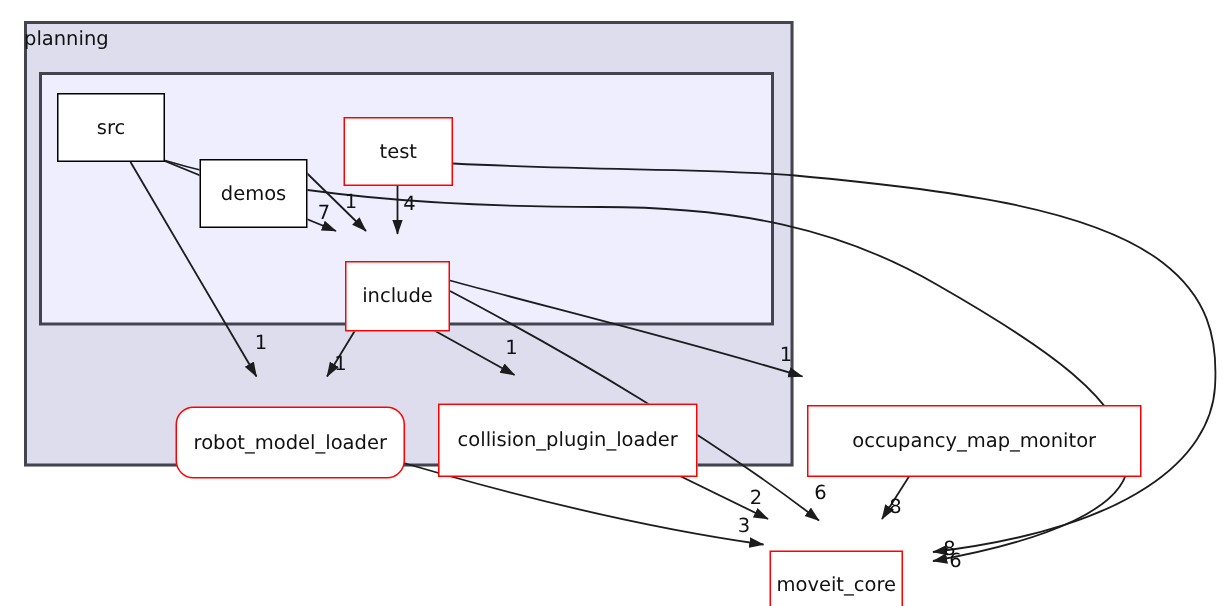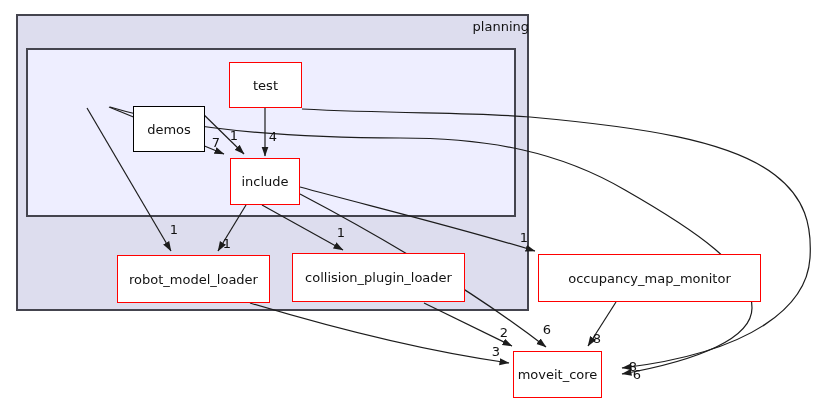--- a/index.html
+++ b/index.html
@@ -21,32 +21,32 @@
     left: 26px; top: 48px; width: 490px; height: 169px;
     background: #eeeeff; border: 2px solid #44444e;
   }
   .cluster-label {
     position: absolute;
     font-size: 13px;
     line-height: 15px;
     color: #111111;
     white-space: nowrap;
   }
-  .cluster-label.outer-label { left: 16px; top: 19px; width: 513px; text-align: right; }
+  .cluster-label.outer-label { left: 16px; top: 19px; width: 513px; text-align: left; }
   .cluster-label.inner-label { left: 337px; top: 79px; }
   #edge-layer { position: absolute; left: 0; top: 0; width: 820px; height: 404px; }
   .node {
     position: absolute; box-sizing: border-box;
     background: #ffffff;
     display: flex; align-items: center; justify-content: center;
     font-size: 13px; color: #111111; white-space: nowrap;
     cursor: pointer;
   }
   .node.plain { border: 1px solid #000000; }
-  .node.hl    { border: 1.5px solid #ff0000; }
+  .node.hl    { border: 1.5px solid #ff0000; margin-top: 16px; }
   .elabel {
     position: absolute;
     font-size: 13px; line-height: 13px; color: #111111;
     transform: translate(-50%, -55%);
     white-space: nowrap;
   }
 </style>
 </head>
 <body>
 
@@ -72,24 +72,25 @@
       <path d="M300,187 C370,206 460,228 535,251" marker-end="url(#ah)"></path>
       <path d="M300,194 C380,236 475,292 546,347" marker-end="url(#ah)"></path>
       <path d="M250,303 C340,330 430,352 509,363" marker-end="url(#ah)"></path>
       <path d="M424,303 L512,346" marker-end="url(#ah)"></path>
       <path d="M616,302 L588,346" marker-end="url(#ah)"></path>
       <path d="M110,107 C180,128 280,138 400,138 C490,138 560,152 625,190 C695,230 752,268 752,308 C752,338 700,360 622,374" marker-end="url(#ah)"></path>
       <path d="M302,109 C400,114 470,112 530,117 C640,127 730,140 775,175 C805,198 812,225 810,258 C807,305 755,352 622,368" marker-end="url(#ah)"></path>
     </g>
   </svg>
 
+  <div class="node plain" style="left:38px;  top:62px;  width:72px;  height:46px;">src</div>
   <div class="node plain" style="left:133px; top:62px;  width:72px;  height:46px;margin-top:44px;">demos</div>
   <div class="node hl" style="left:229px; top:62px;  width:73px;  height:46px;">test</div>
   <div class="node hl" style="left:230px; top:158px; width:70px;  height:47px;">include</div>
-  <div class="node hl" style="left:117px; top:255px; width:153px; height:48px;">robot_model_loader</div>
+  <div class="node hl" style="left:117px; top:255px; width:153px; height:48px;border-radius:12px;">robot_model_loader</div>
   <div class="node hl" style="left:292px; top:253px; width:173px; height:49px;">collision_plugin_loader</div>
   <div class="node hl" style="left:538px; top:254px; width:223px; height:48px;">occupancy_map_monitor</div>
   <div class="node hl" style="left:513px; top:351px; width:89px; height:47px;">moveit_core</div>
 
   <span class="elabel" style="left:216px; top:143px;">7</span>
   <span class="elabel" style="left:234px; top:136px;">1</span>
   <span class="elabel" style="left:273px; top:137px;">4</span>
   <span class="elabel" style="left:174px; top:230px;">1</span>
   <span class="elabel" style="left:227px; top:244px;">1</span>
   <span class="elabel" style="left:341px; top:233px;">1</span>

